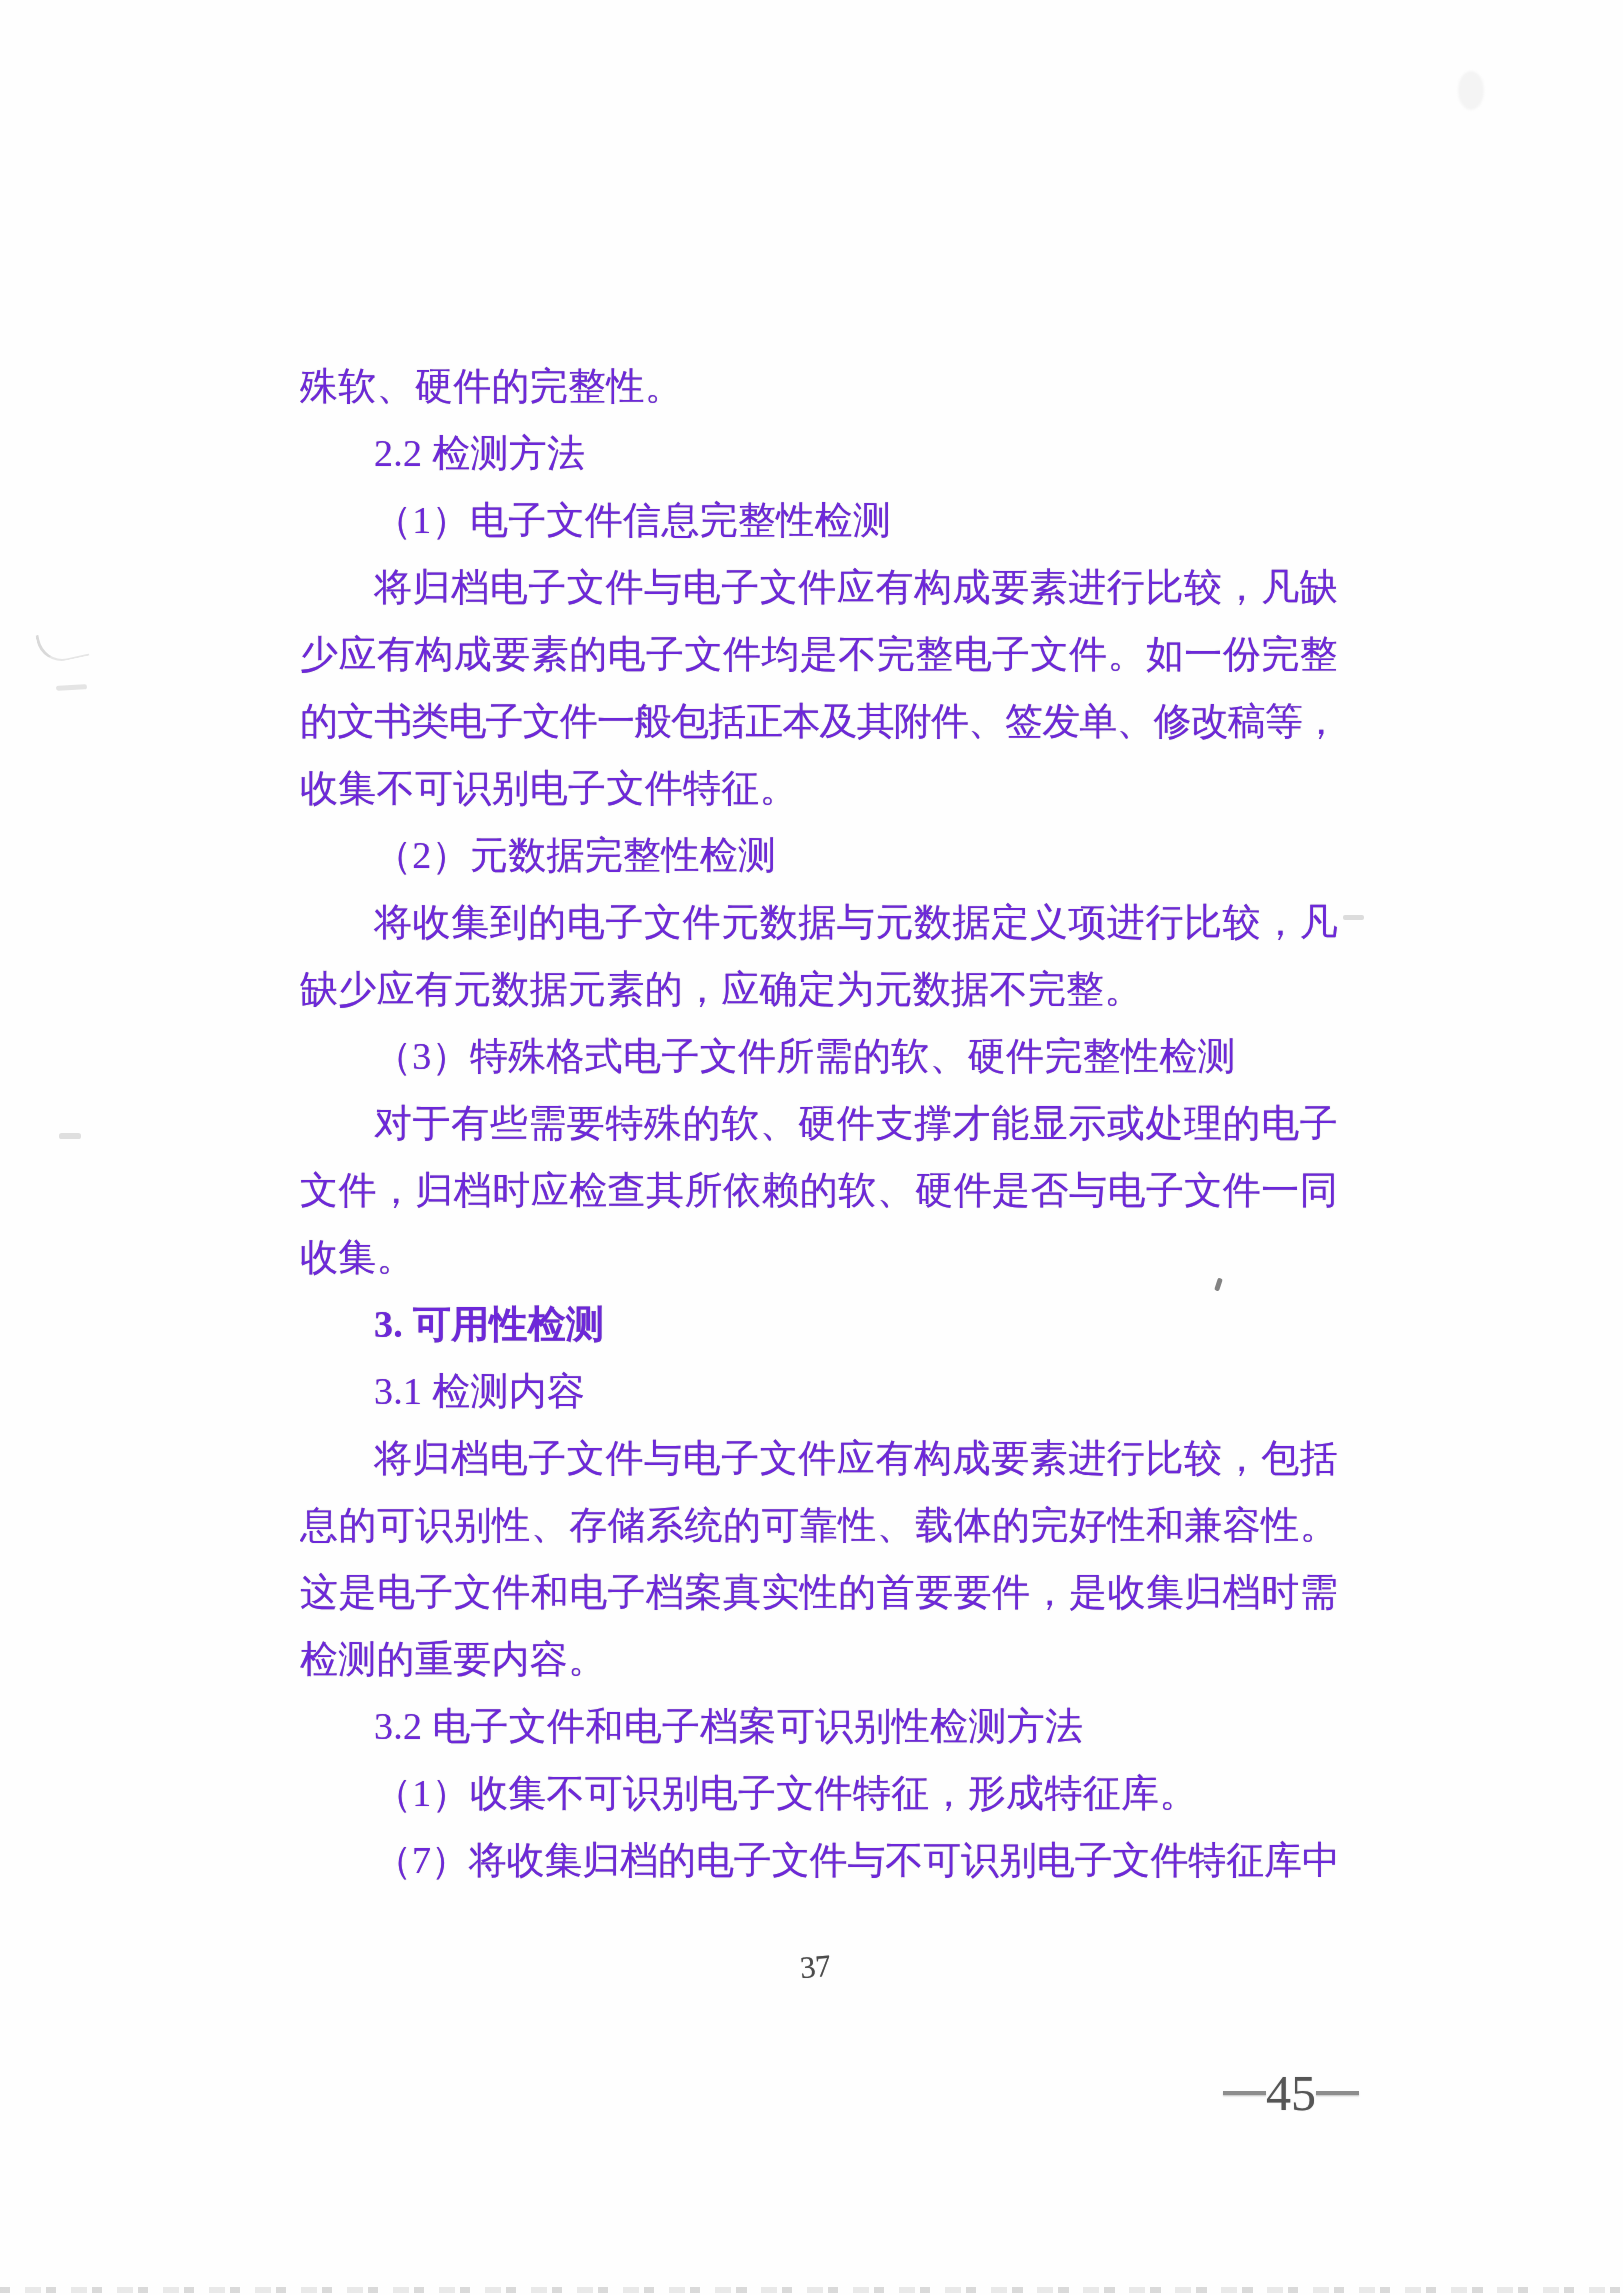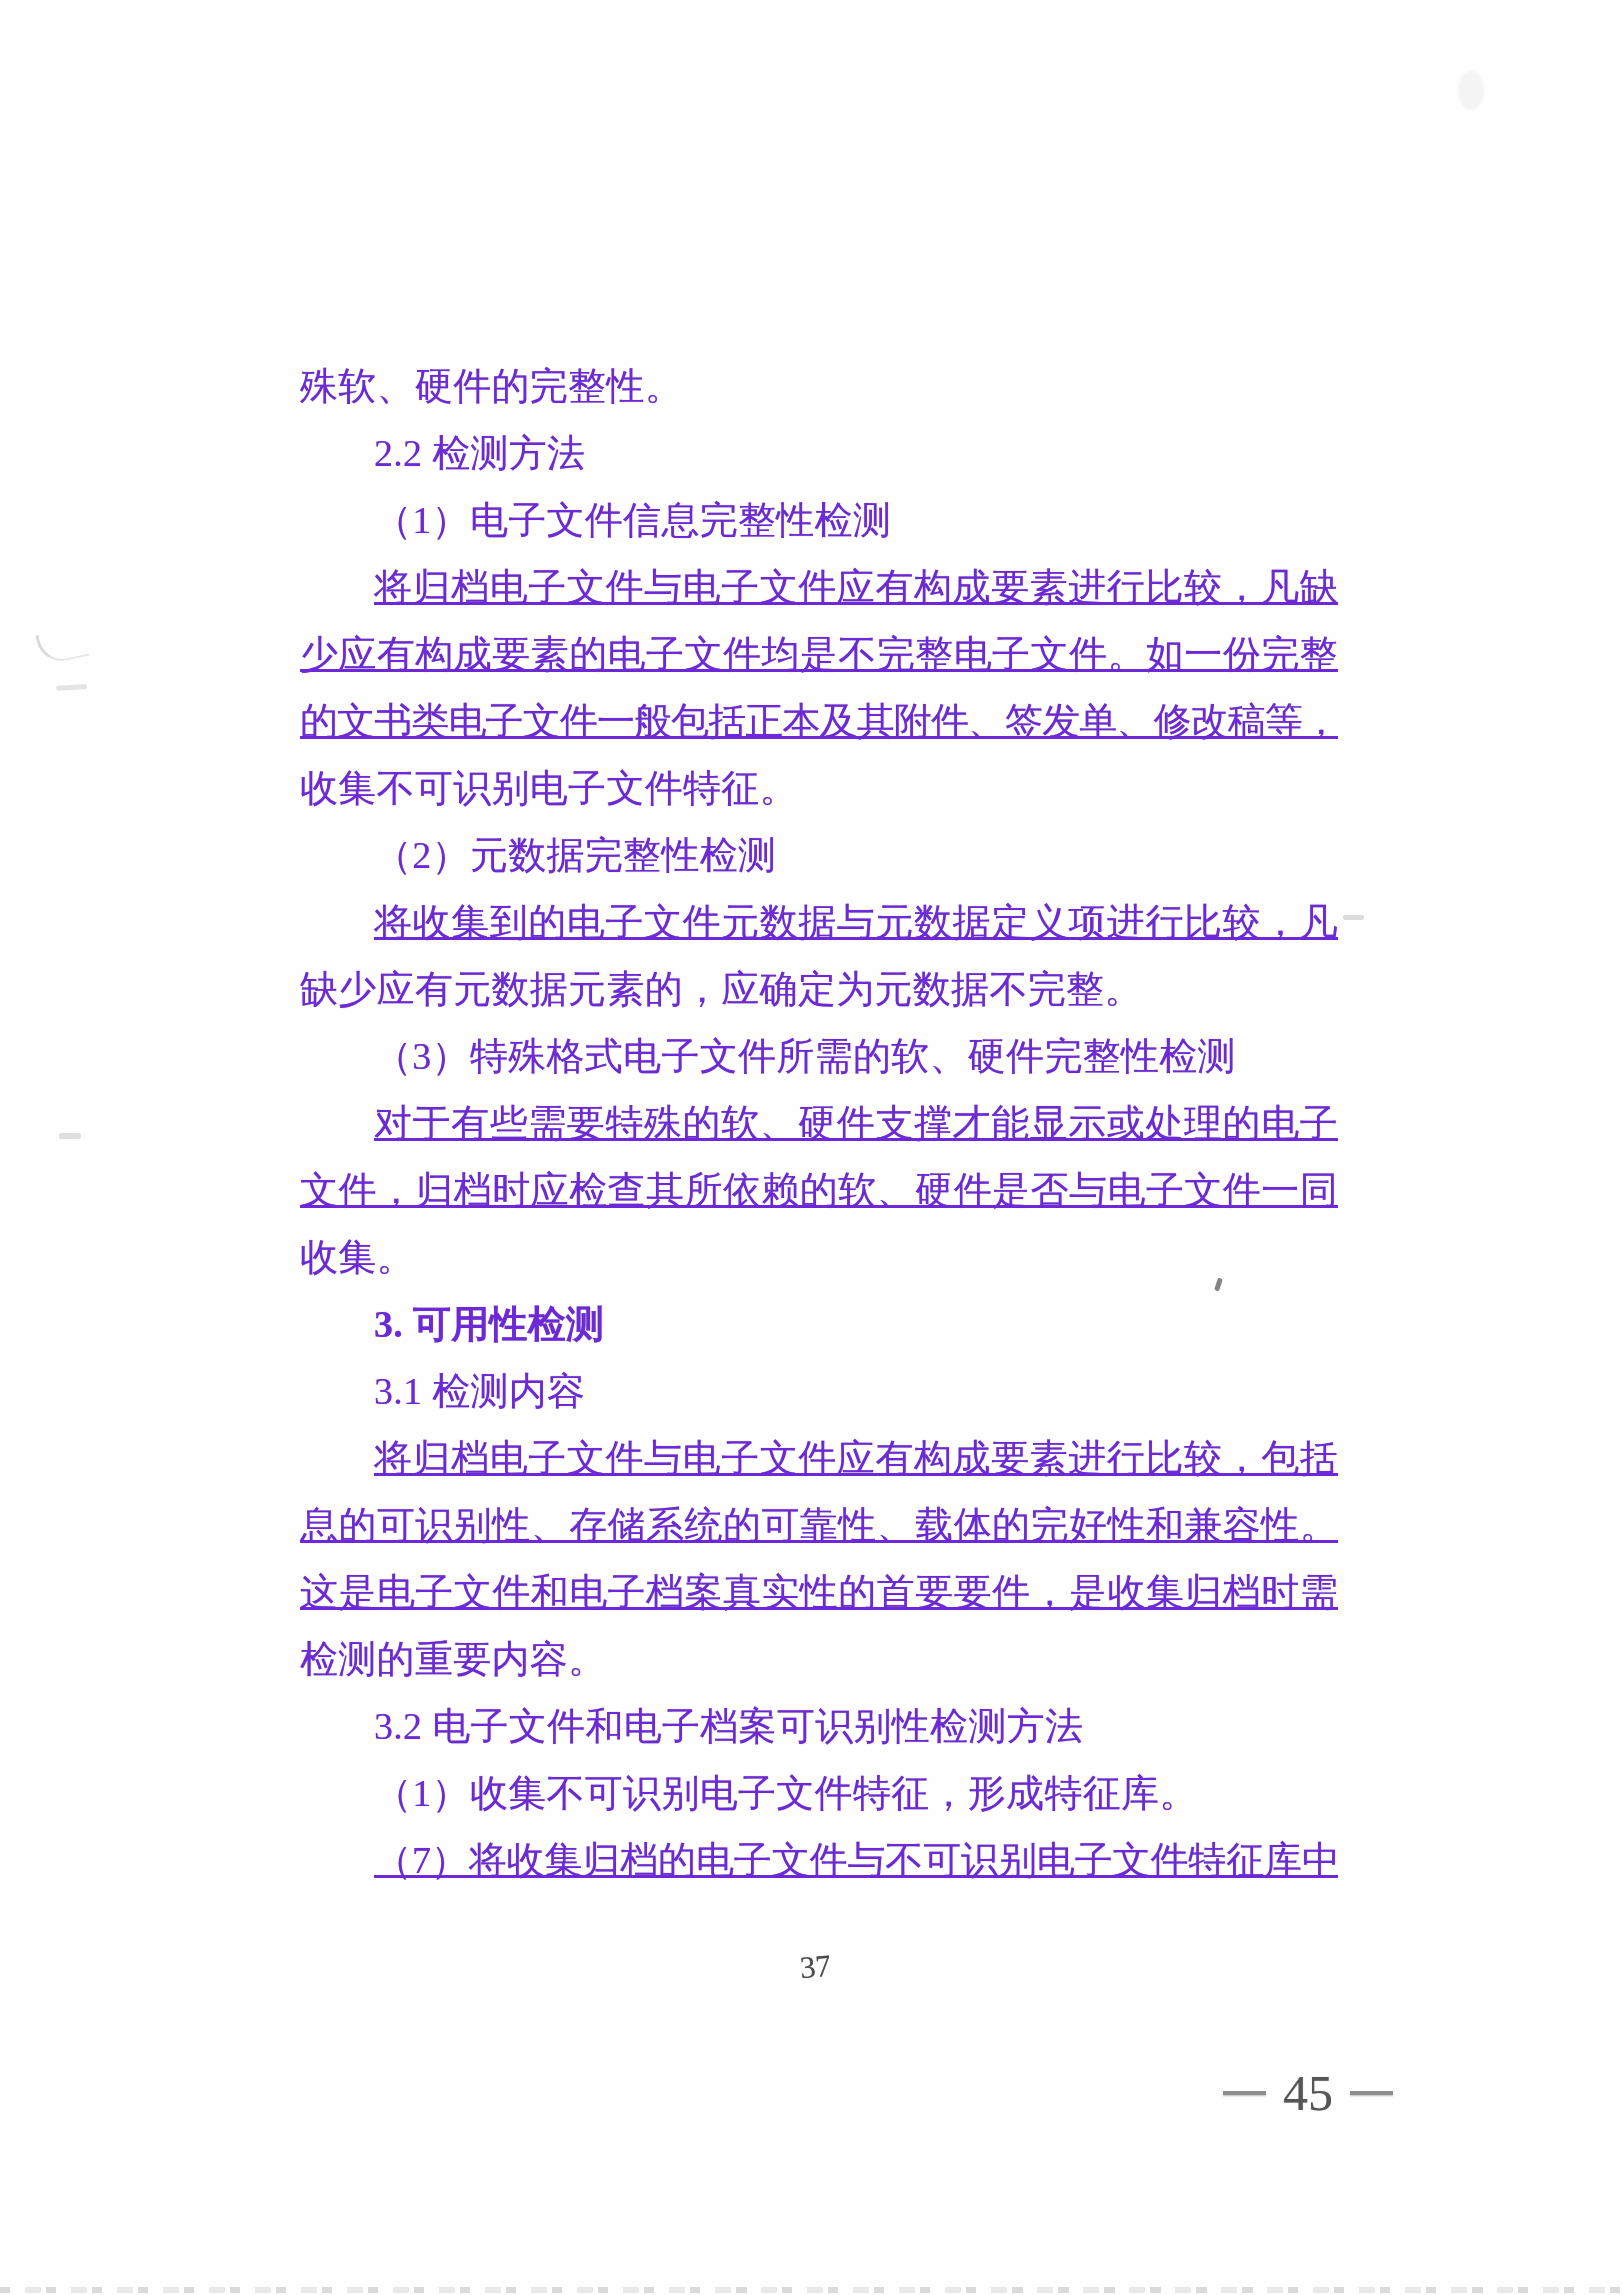--- a/index.html
+++ b/index.html
@@ -24,21 +24,21 @@
   .ln {
     height: 67px;
     line-height: 67px;
     font-size: 38px;
     color: #6d28d9;
     text-shadow: 0 0 0.9px rgba(70,70,70,0.55);
     letter-spacing: 0.3px;
     overflow: hidden;
   }
   .indent { text-indent: 74px; }
-  .justify { text-align: justify; text-align-last: justify; text-decoration: underline; }
+  .justify { text-align: justify; text-align-last: justify; }
   .tight { letter-spacing: -2px; }
   .bold { font-weight: bold; }
 
   
   .sheet-num {
     position: absolute;
     left: 800px;
     top: 1949px;
     font-size: 31px;
     color: #4c4c4c;
@@ -47,21 +47,20 @@
   }
 
   
   .page-num {
     position: absolute;
     left: 1223px;
     top: 2067px;
     height: 52px;
     display: flex;
     align-items: center;
-    gap: 17px;
   }
   .page-num .num {
     font-size: 50px;
     line-height: 52px;
     color: #565656;
     text-shadow: 0 0 1px rgba(90,90,90,0.5);
   }
   .page-num .dash {
     display: inline-block;
     width: 43px;

